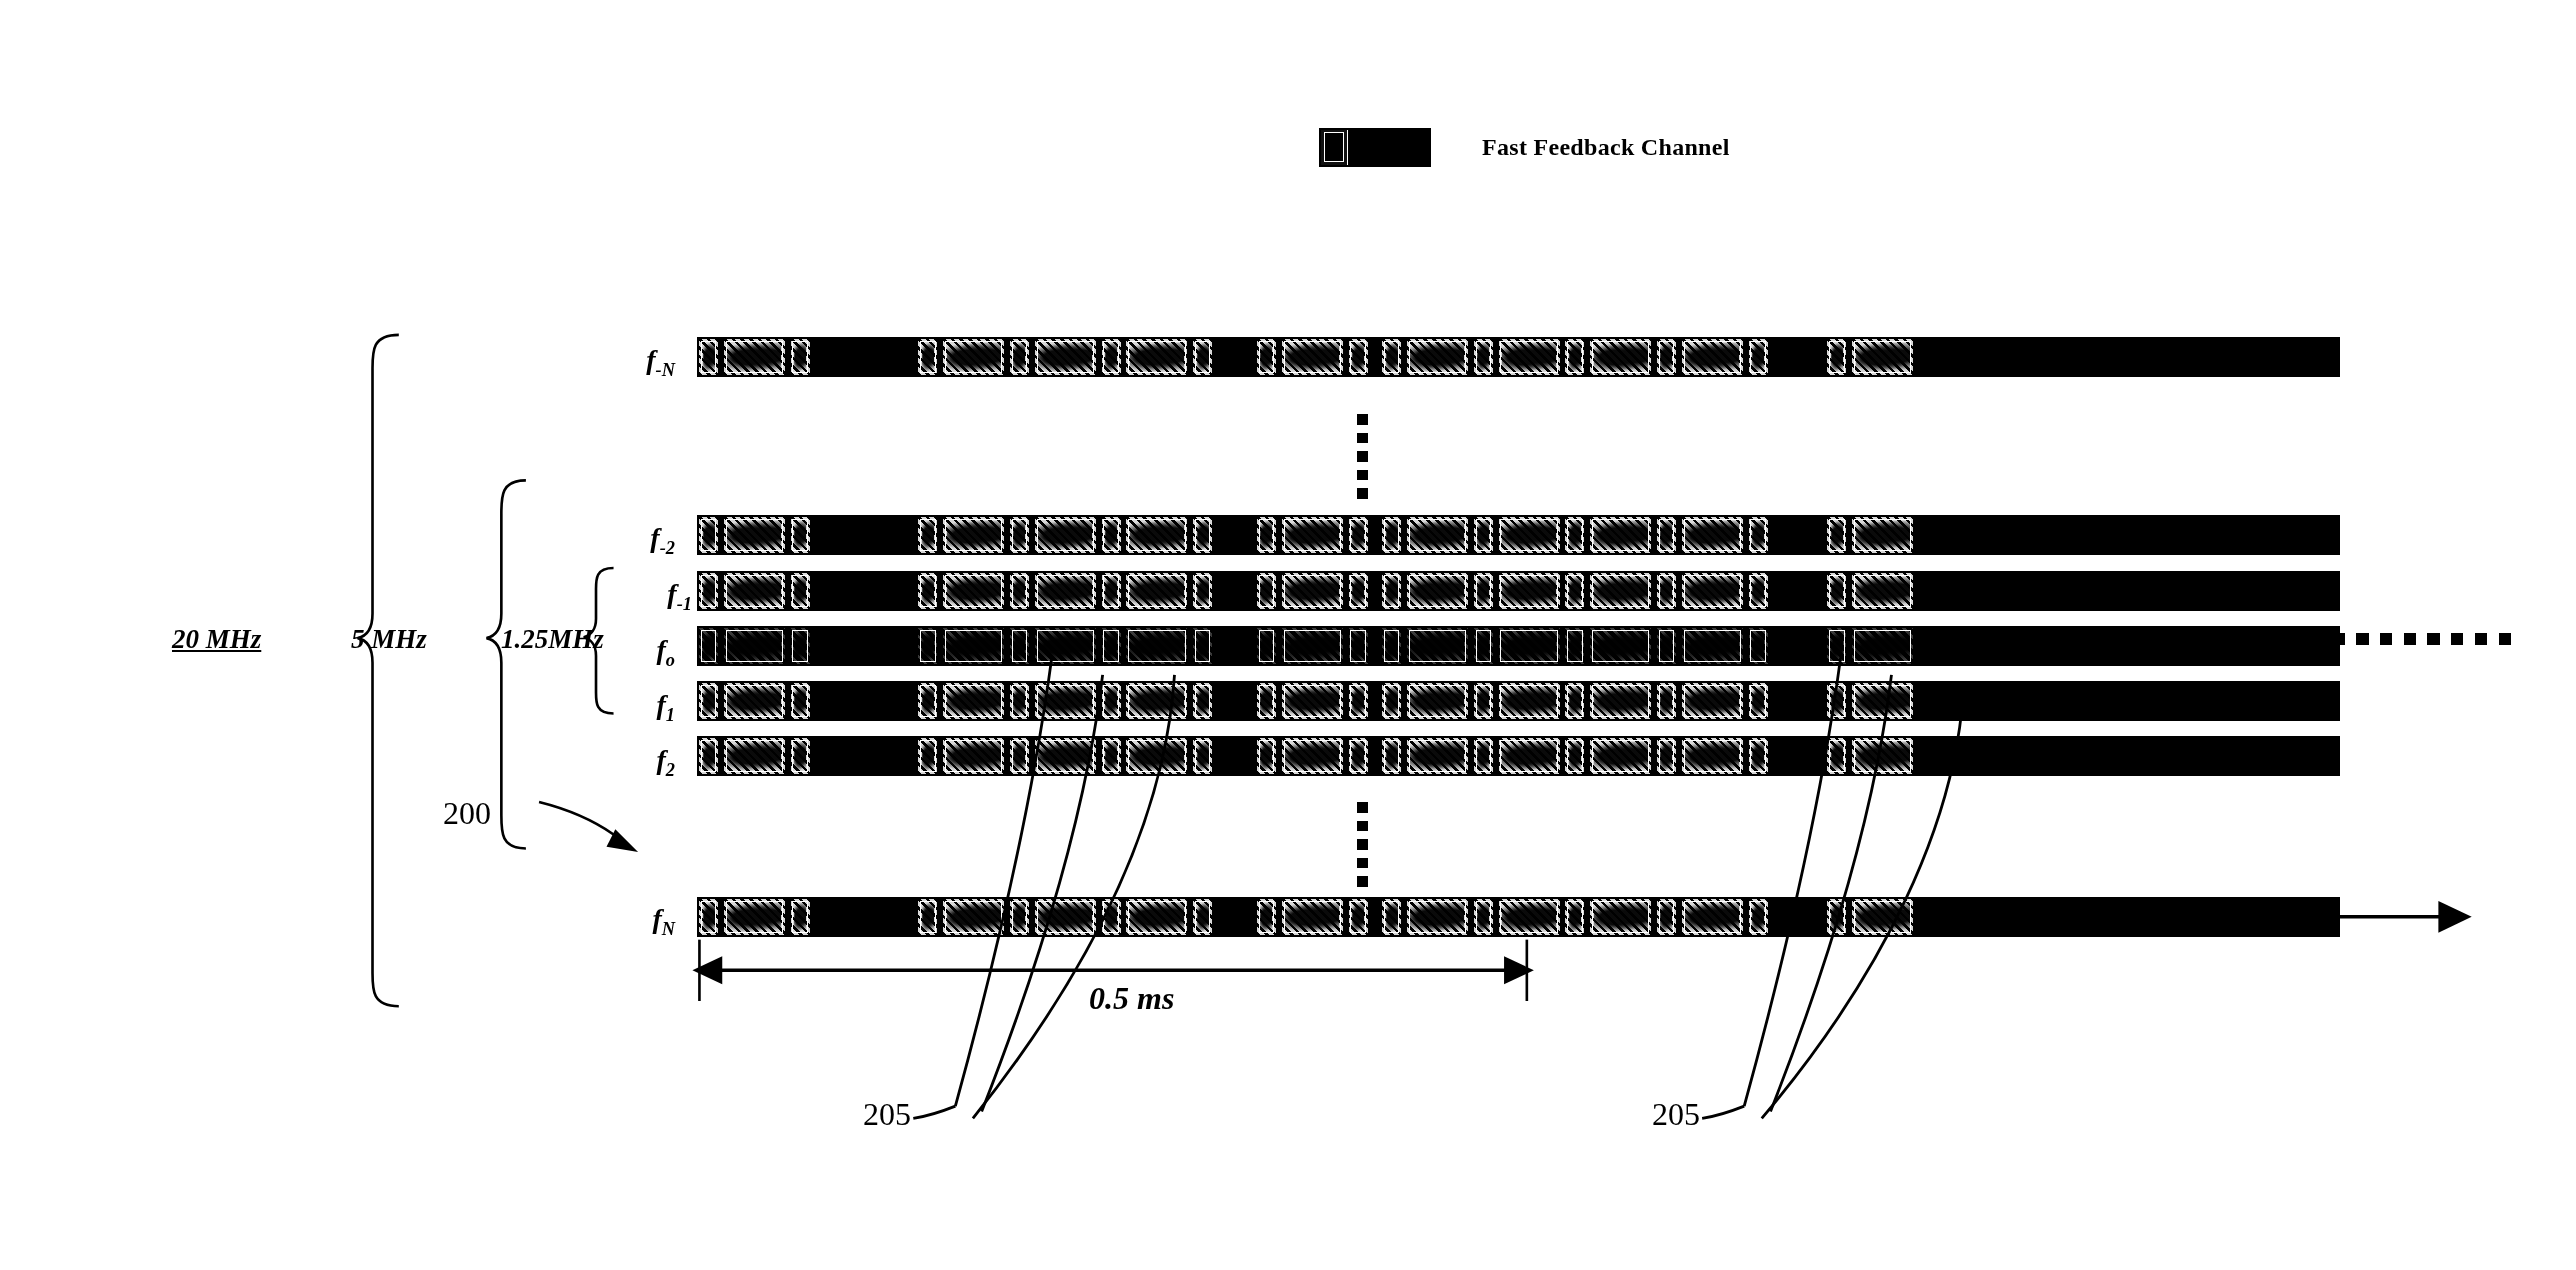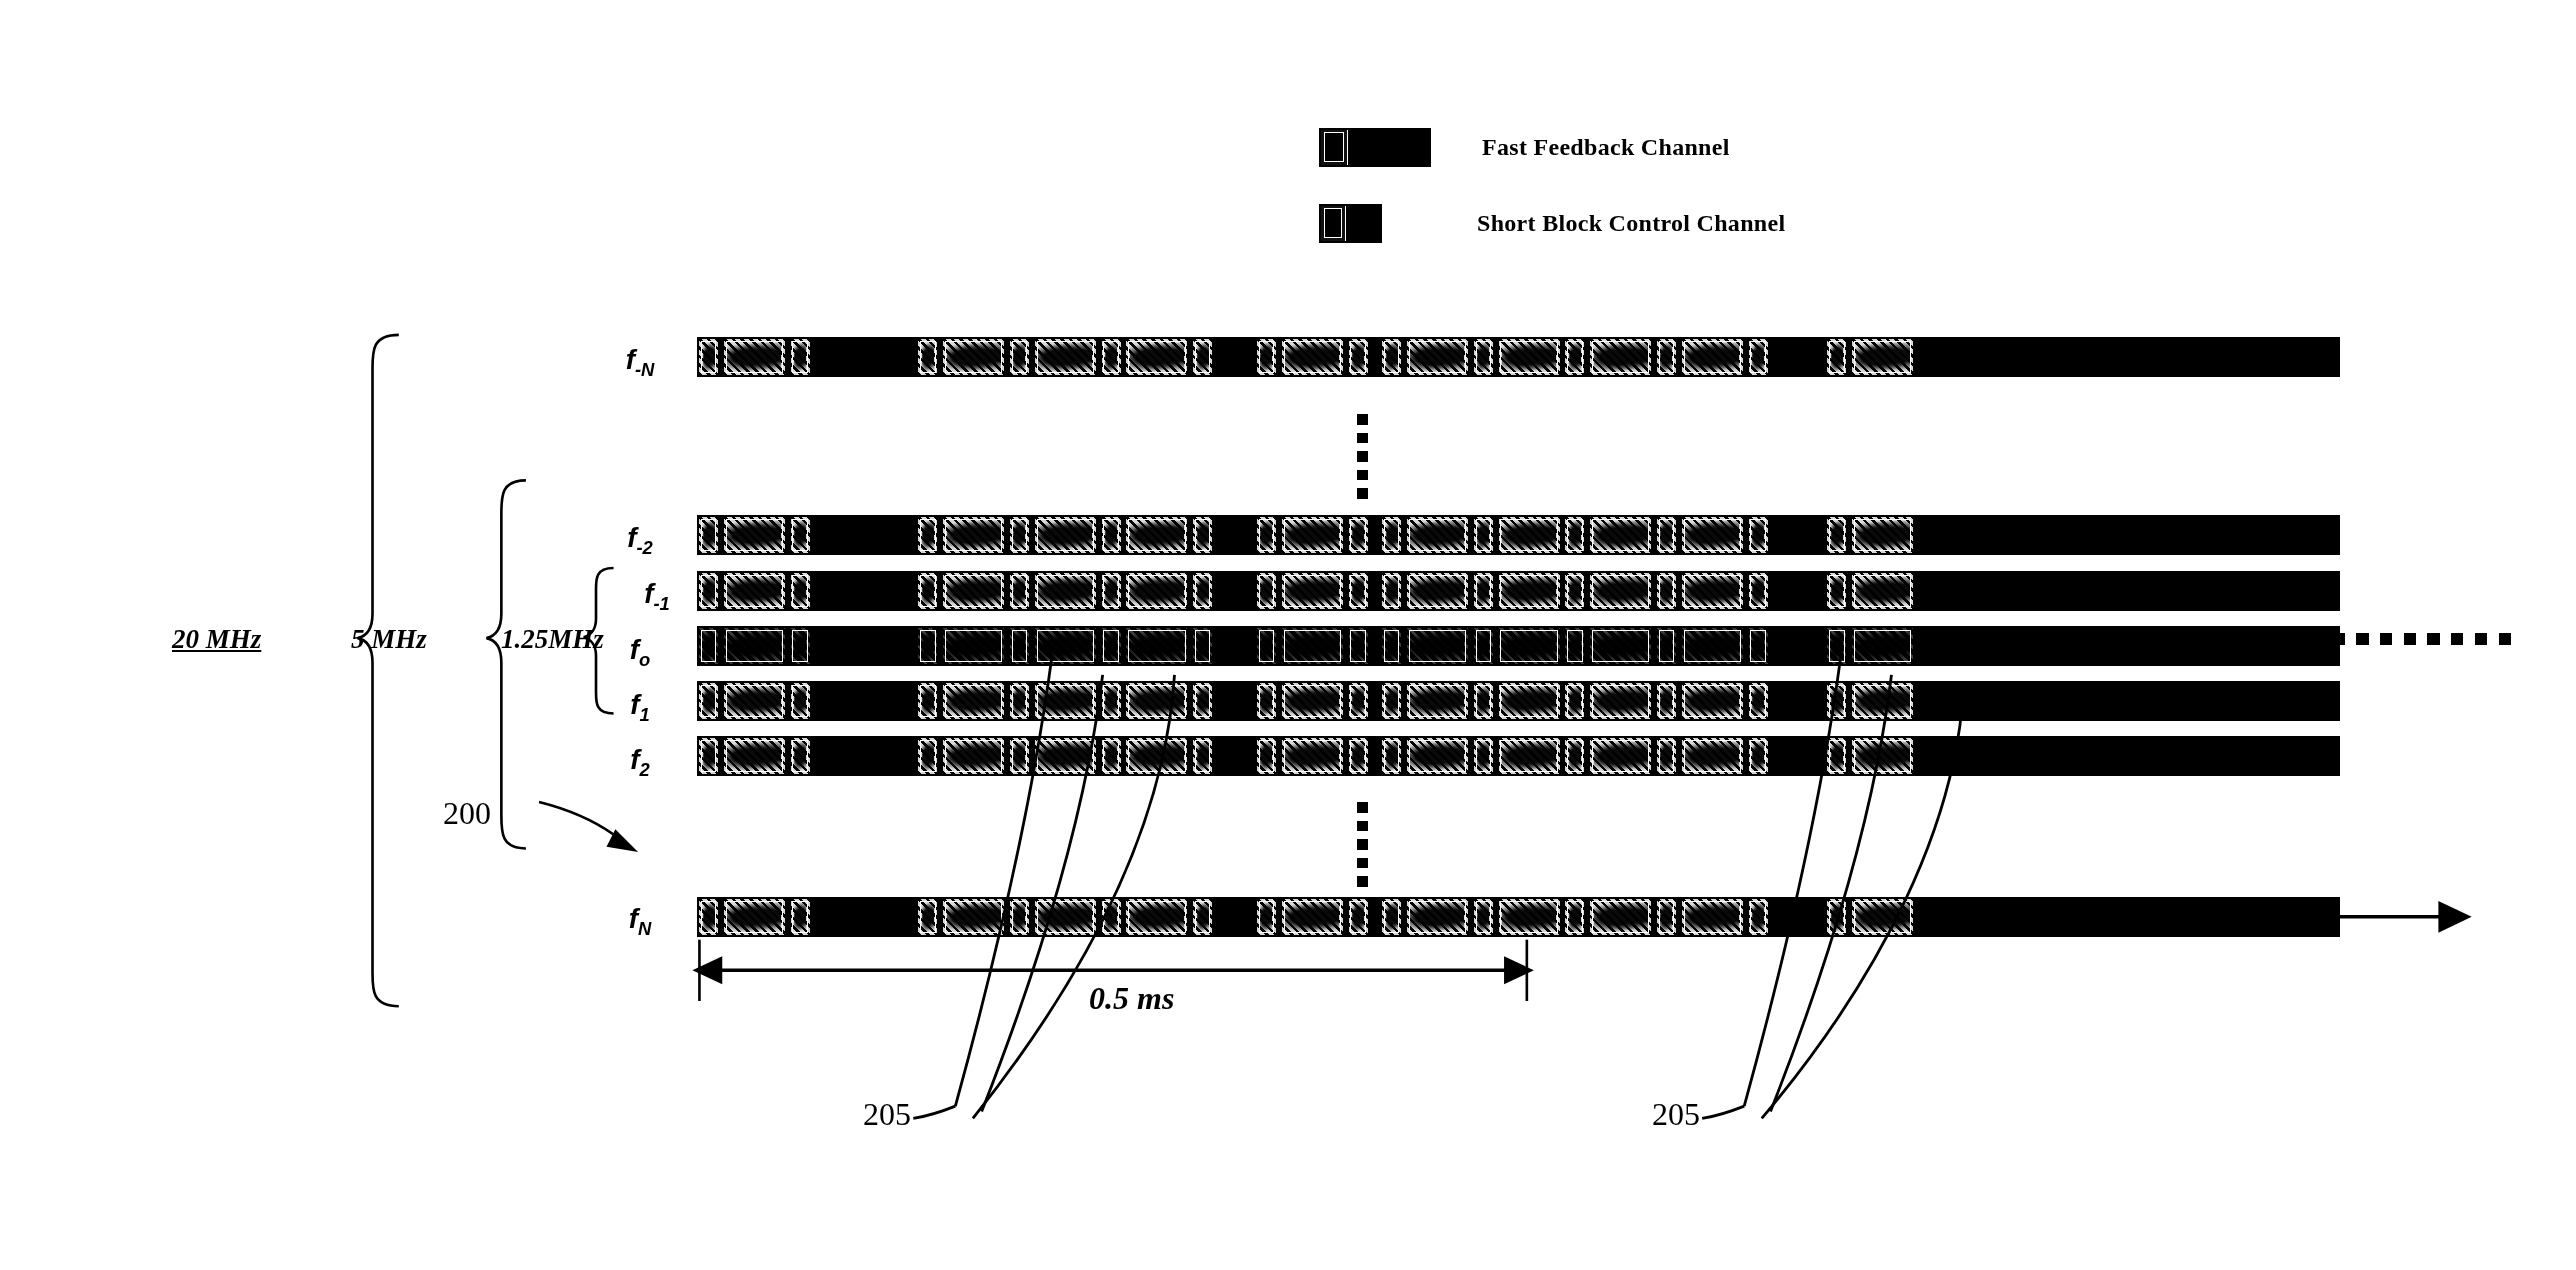--- a/index.html
+++ b/index.html
@@ -23,21 +23,21 @@
   .sw-solid{background:#000;}
   .legend-label{margin-left:51px;font-weight:bold;font-size:24px;letter-spacing:0.3px;
                 font-family:"Liberation Serif",serif;white-space:nowrap;}
 
   
   .bw-label{position:absolute;font-style:italic;font-weight:bold;font-size:27px;
             white-space:nowrap;font-family:"Liberation Serif",serif;}
 
   
   .rowlab{position:absolute;font-style:italic;font-weight:bold;font-size:28px;
-          text-align:center;width:70px;font-family:Liberation Sans, sans-serif;}
+          text-align:right;width:70px;font-family:Liberation Serif, serif;}
   .rowlab sub{font-size:18.4px;font-style:italic;}
 
   
   .frame-row{position:absolute;height:40px;display:flex;align-items:stretch;}
   .seg{display:flex;align-items:stretch;height:100%;}
   .blk{height:100%;box-sizing:border-box;border:2.6px solid #000;
        background:#000;position:relative;margin-right:1.8px;}
   .blk:before{content:"";position:absolute;left:1.8px;top:1.8px;right:1.8px;bottom:1.8px;
               border:1.8px solid #ffffff;box-sizing:border-box;}
   .blk-short{width:23px;}
@@ -76,27 +76,20 @@
 
     <div class="legend-row">
       <div class="legend-swatch">
         <div class="sw-narrow"></div>
           <div class="sw-wide sw-solid"></div>
       </div>
       <div class="legend-label">Fast Feedback Channel</div>
     </div>
 
 
-    <div class="legend-row">
-      <div class="legend-swatch" style="width:63px;">
-        <div class="sw-narrow"></div>
-          <div class="sw-wide sw-solid" style="width:37px;"></div>
-      </div>
-      <div class="legend-label" style="margin-left:95px;">Short Block Control Channel</div>
-    </div>
   </div>
 
   <div class="bw-label" style="left:172px;top:624px;text-decoration:underline;">20 MHz</div>
   <div class="bw-label" style="left:351px;top:624px;">5 MHz</div>
   <div class="bw-label" style="left:501px;top:624px;">1.25MHz</div>
 
   <div class="rowlab" style="left:605px;top:344px;">
     <span>f</span><sub>-N</sub>
   </div>
   <div class="rowlab" style="left:605px;top:522px;">

